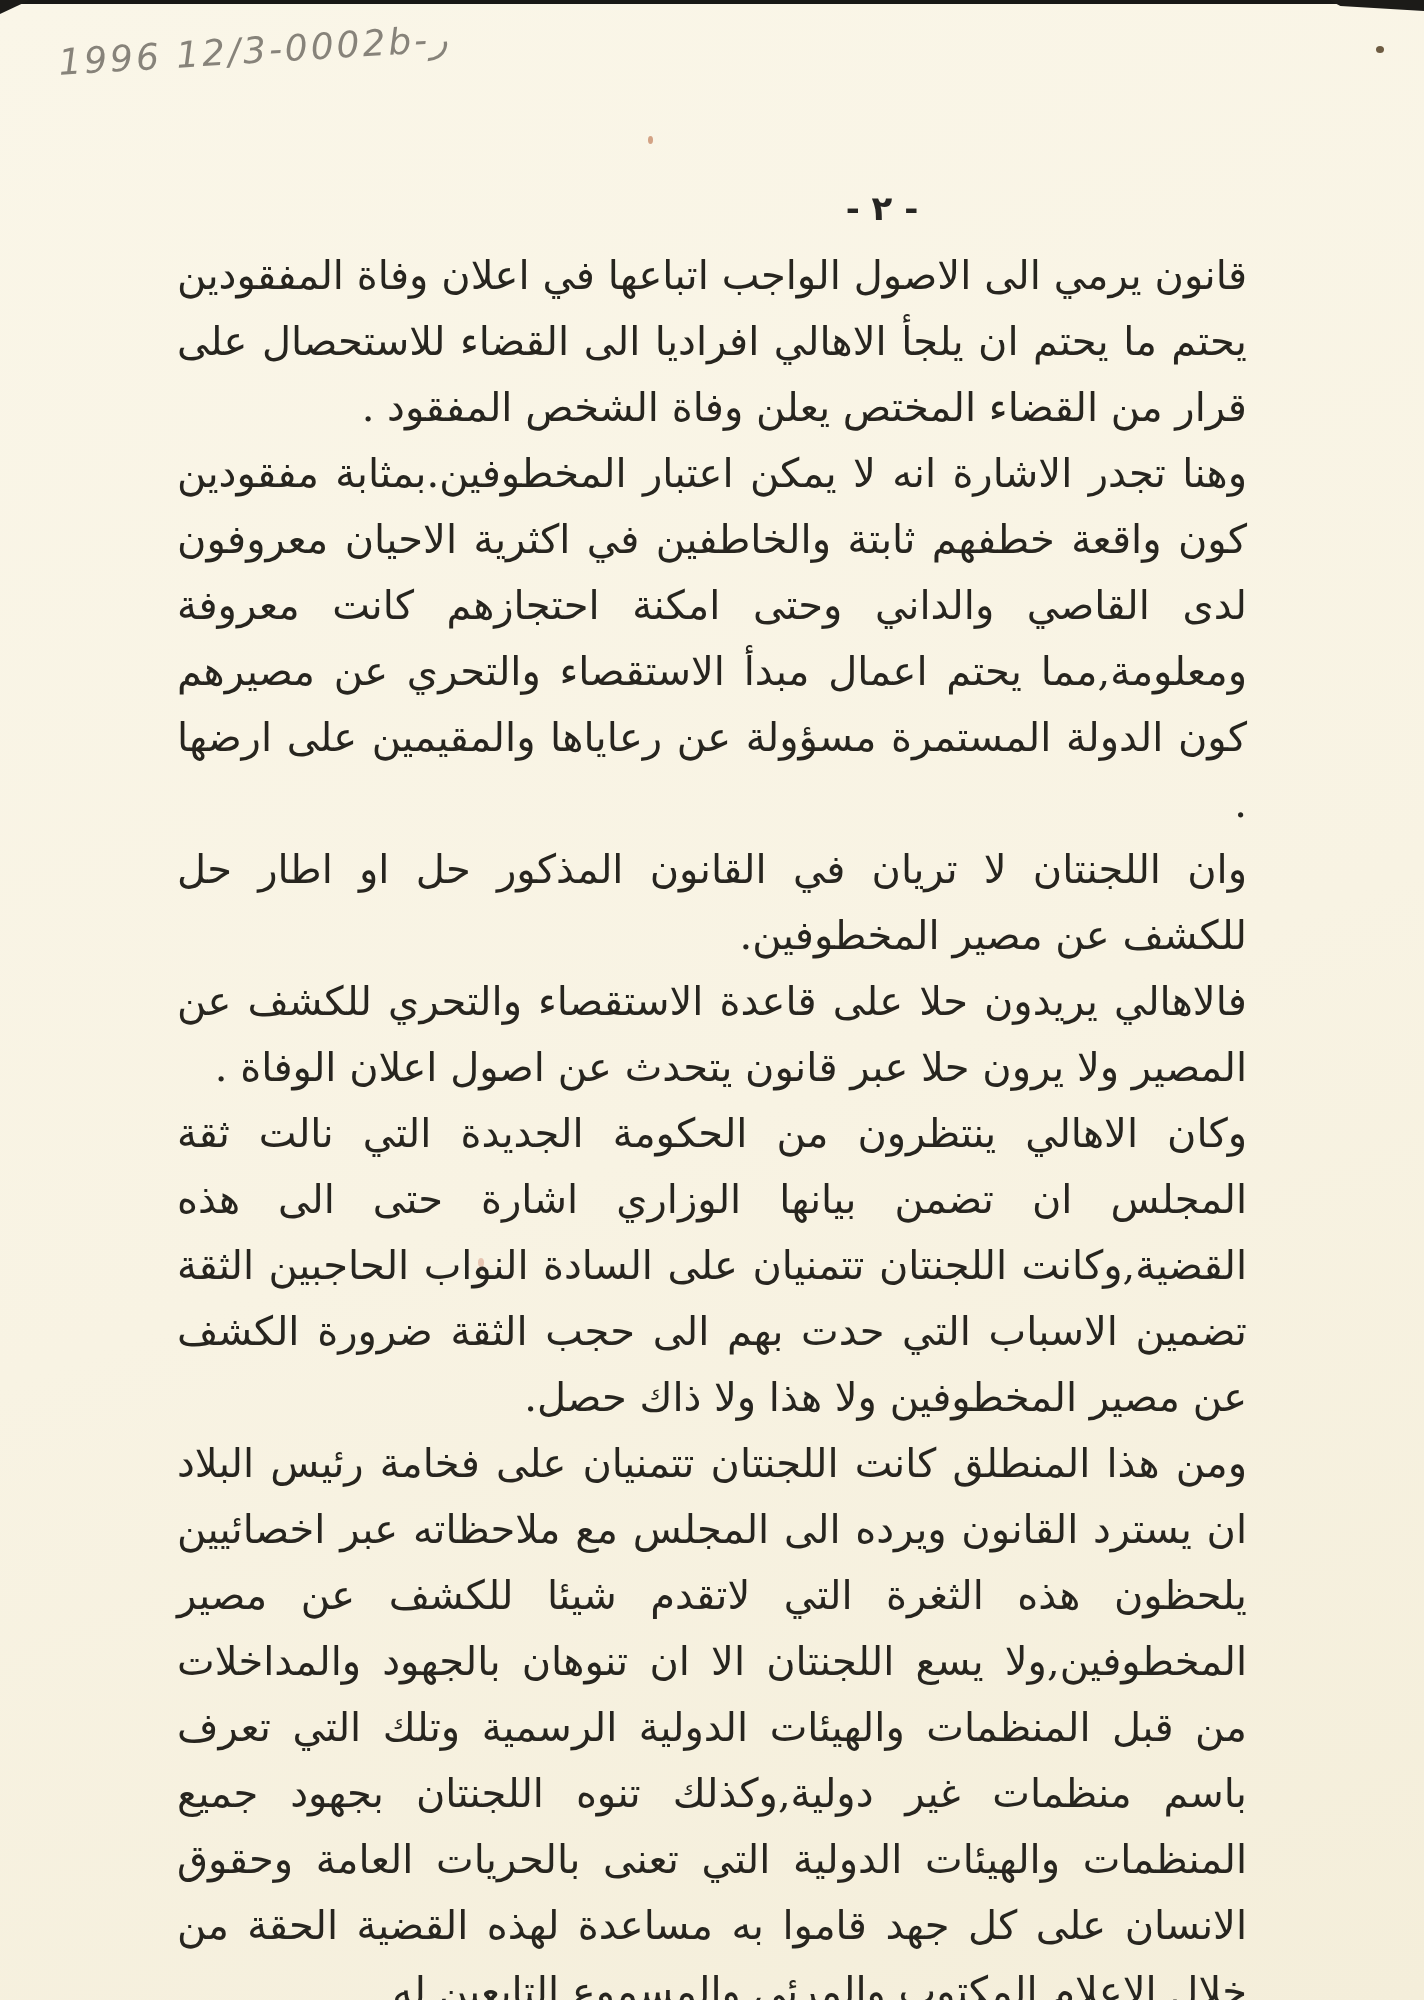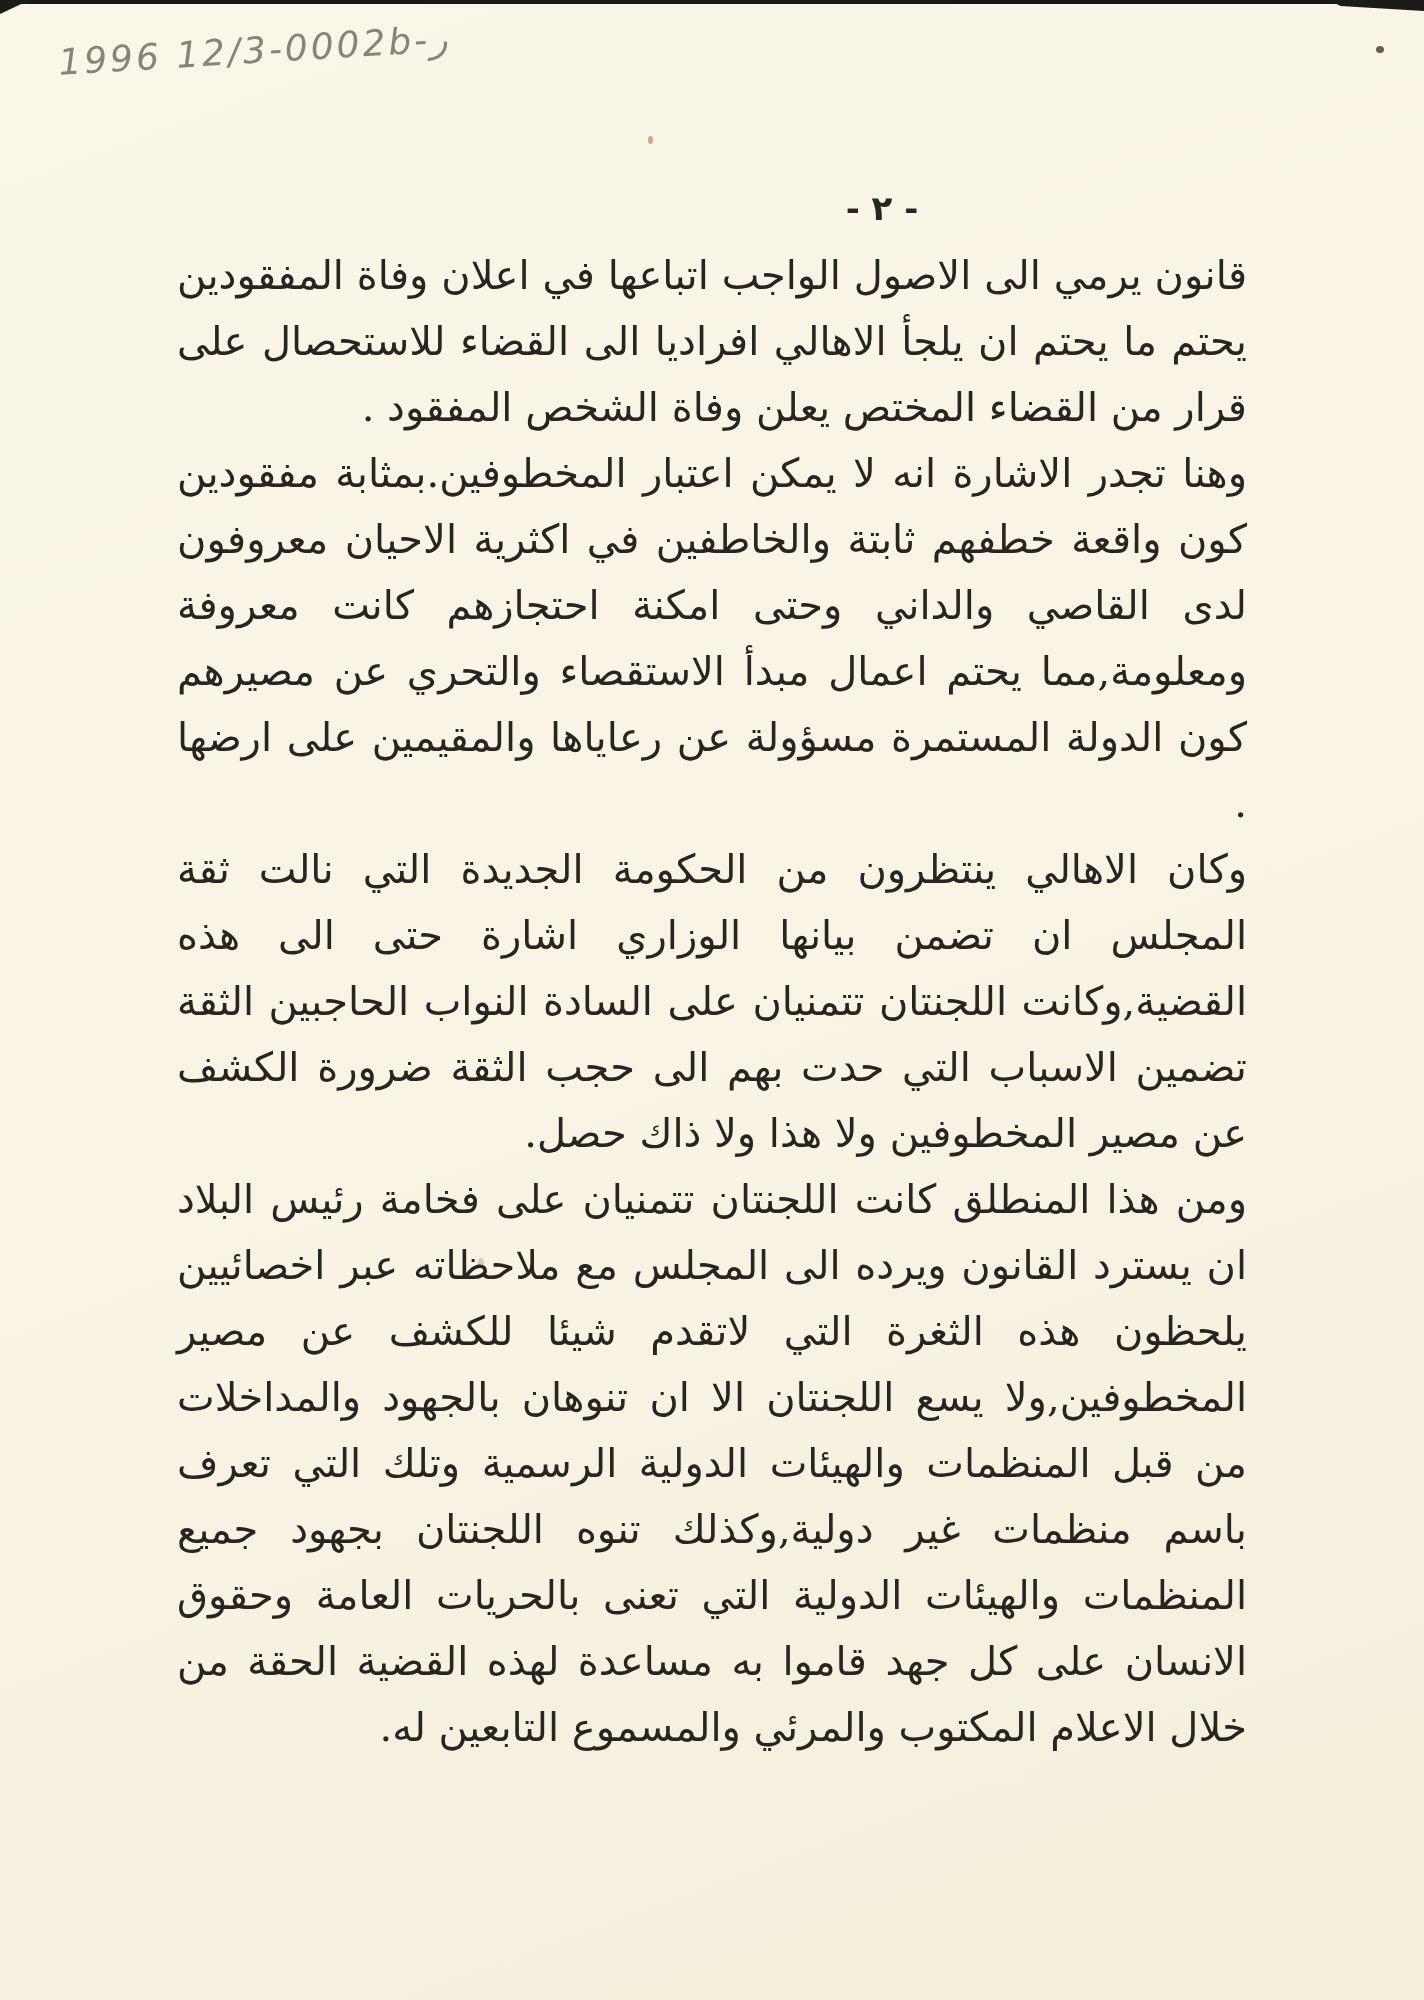--- a/index.html
+++ b/index.html
@@ -106,17 +106,19 @@
 
   <div class="handwritten">1996 12/3-0002b-ر</div>
 
   <div class="page-number">
     <span>- ٢ -</span>
   </div>
 
   <div class="body-text">
     <p>قانون يرمي الى الاصول الواجب اتباعها في اعلان وفاة المفقودين يحتم ما يحتم ان يلجأ الاهالي افراديا الى القضاء للاستحصال على قرار من القضاء المختص يعلن وفاة الشخص المفقود .</p>
     <p>وهنا تجدر الاشارة انه لا يمكن اعتبار المخطوفين.بمثابة مفقودين كون واقعة خطفهم ثابتة والخاطفين في اكثرية الاحيان معروفون لدى القاصي والداني وحتى امكنة احتجازهم كانت معروفة ومعلومة,مما يحتم اعمال مبدأ الاستقصاء والتحري عن مصيرهم كون الدولة المستمرة مسؤولة عن رعاياها والمقيمين على ارضها .</p>
+    <p>وان اللجنتان لا تريان في القانون المذكور حل او اطار حل للكشف عن مصير المخطوفين.</p>
+    <p>فالاهالي يريدون حلا على قاعدة الاستقصاء والتحري للكشف عن المصير ولا يرون حلا عبر قانون يتحدث عن اصول اعلان الوفاة .</p>
     <p>وكان الاهالي ينتظرون من الحكومة الجديدة التي نالت ثقة المجلس ان تضمن بيانها الوزاري اشارة حتى الى هذه القضية,وكانت اللجنتان تتمنيان على السادة النواب الحاجبين الثقة تضمين الاسباب التي حدت بهم الى حجب الثقة ضرورة الكشف عن مصير المخطوفين ولا هذا ولا ذاك حصل.</p>
     <p>ومن هذا المنطلق كانت اللجنتان تتمنيان على فخامة رئيس البلاد ان يسترد القانون ويرده الى المجلس مع ملاحظاته عبر اخصائيين يلحظون هذه الثغرة التي لاتقدم شيئا للكشف عن مصير المخطوفين,ولا يسع اللجنتان الا ان تنوهان بالجهود والمداخلات من قبل المنظمات والهيئات الدولية الرسمية وتلك التي تعرف باسم منظمات غير دولية,وكذلك تنوه اللجنتان بجهود جميع المنظمات والهيئات الدولية التي تعنى بالحريات العامة وحقوق الانسان على كل جهد قاموا به مساعدة لهذه القضية الحقة من خلال الاعلام المكتوب والمرئي والمسموع التابعين له.</p>
   </div>
 
 </div>
 
 </body></html>

